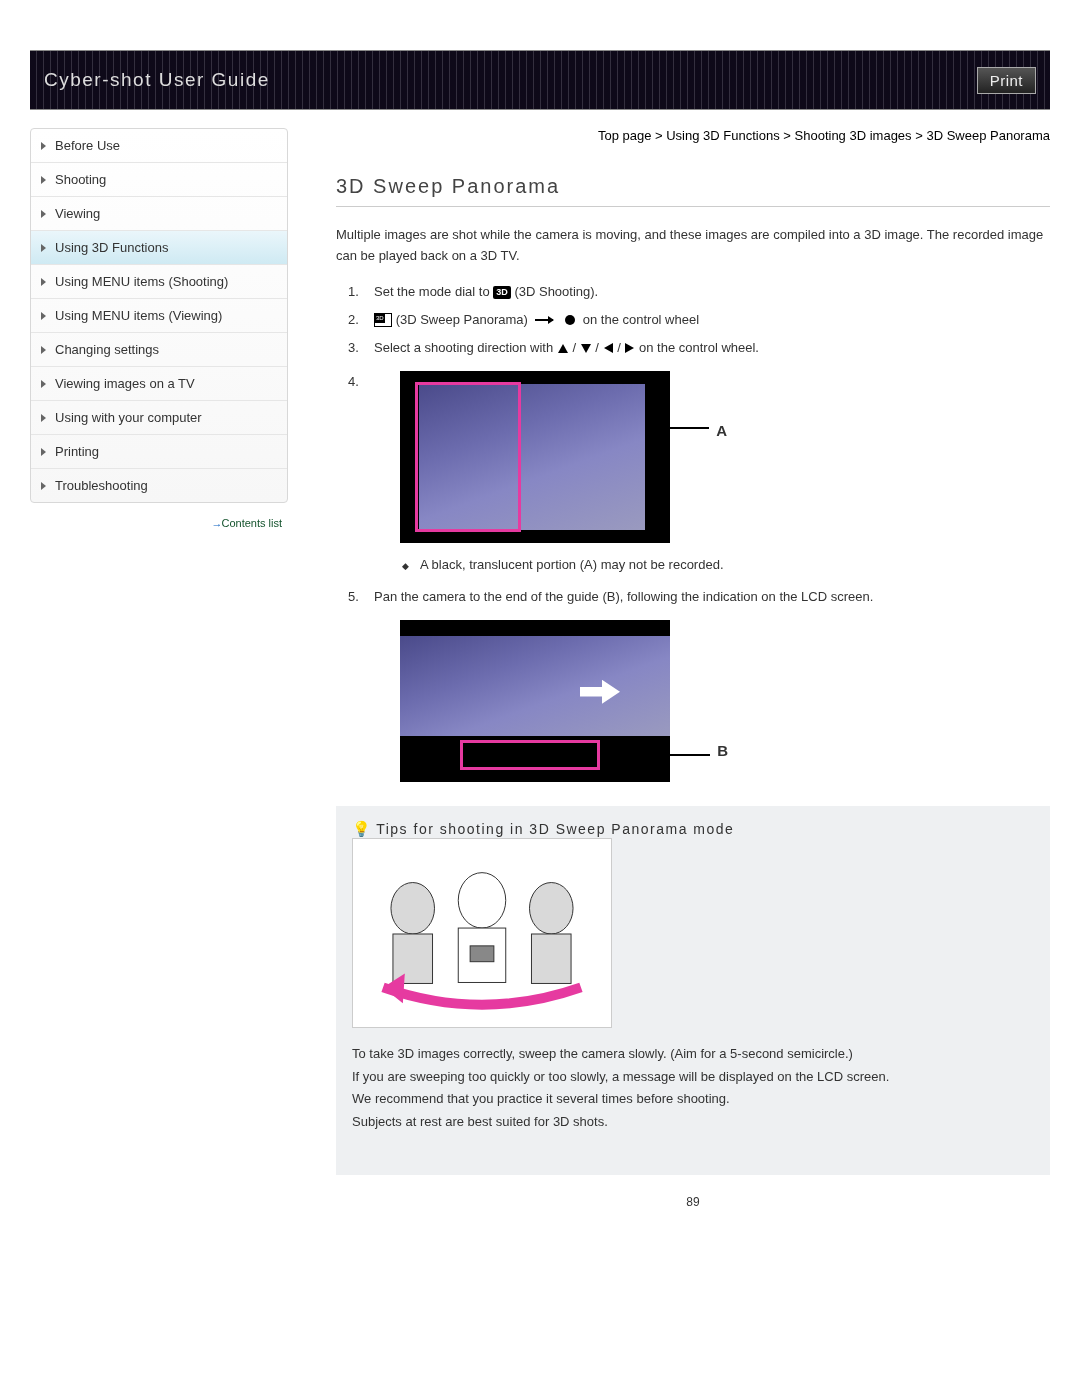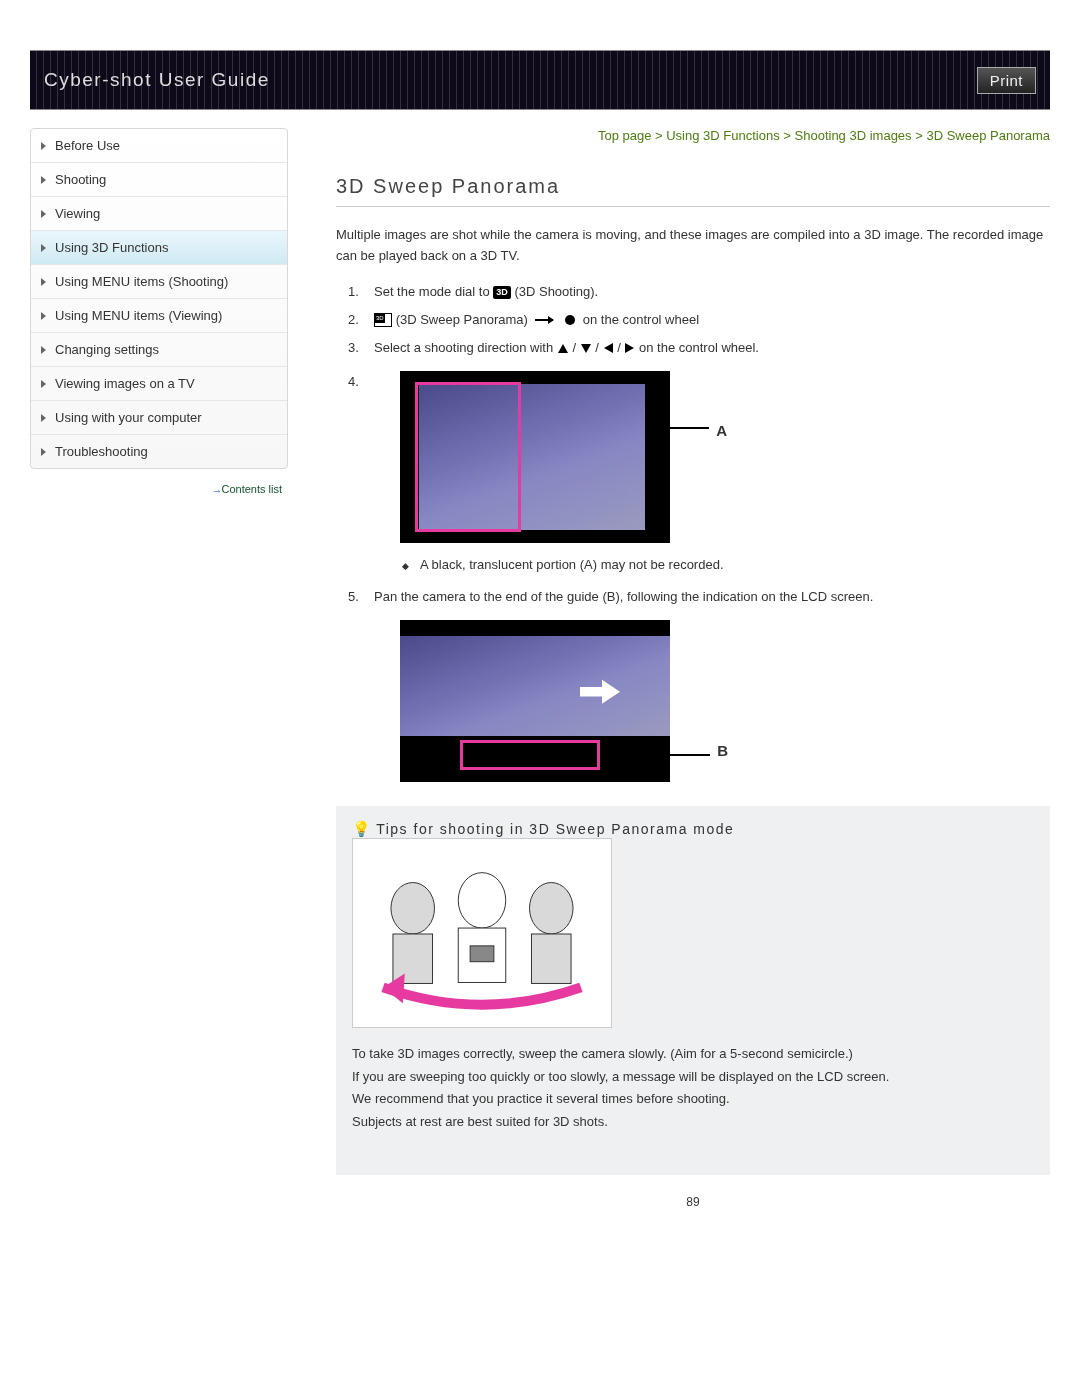--- a/index.html
+++ b/index.html
@@ -84,21 +84,21 @@
   .contents-link::before {
     content: "→ ";
     color: #0a5fbf;
     font-weight: bold;
     letter-spacing: -2px;
   }
 
   
   .main { flex: 1; padding-left: 48px; min-width: 0; }
   .breadcrumb {
-    color: #4d7c0f;
+    color: #000000;
     text-align: right;
     font-size: 13px;
     margin-bottom: 32px;
   }
   .breadcrumb span { cursor: pointer; }
   .page-title {
     font-size: 20px;
     letter-spacing: 2px;
     color: #444;
     padding-bottom: 8px;
@@ -189,20 +189,21 @@
       <div class="nav">
         <div class="nav-item">Before Use</div>
         <div class="nav-item">Shooting</div>
         <div class="nav-item">Viewing</div>
         <div class="nav-item active">Using 3D Functions</div>
         <div class="nav-item">Using MENU items (Shooting)</div>
         <div class="nav-item">Using MENU items (Viewing)</div>
         <div class="nav-item">Changing settings</div>
         <div class="nav-item">Viewing images on a TV</div>
         <div class="nav-item">Using with your computer</div>
+        <div class="nav-item">Printing</div>
         <div class="nav-item">Troubleshooting</div>
       </div>
       <div class="contents-link">Contents list</div>
     </div>
 
     <div class="main">
       <div class="breadcrumb">
         <span>Top page</span> &gt;
         <span>Using 3D Functions</span> &gt;
         <span>Shooting 3D images</span> &gt;

